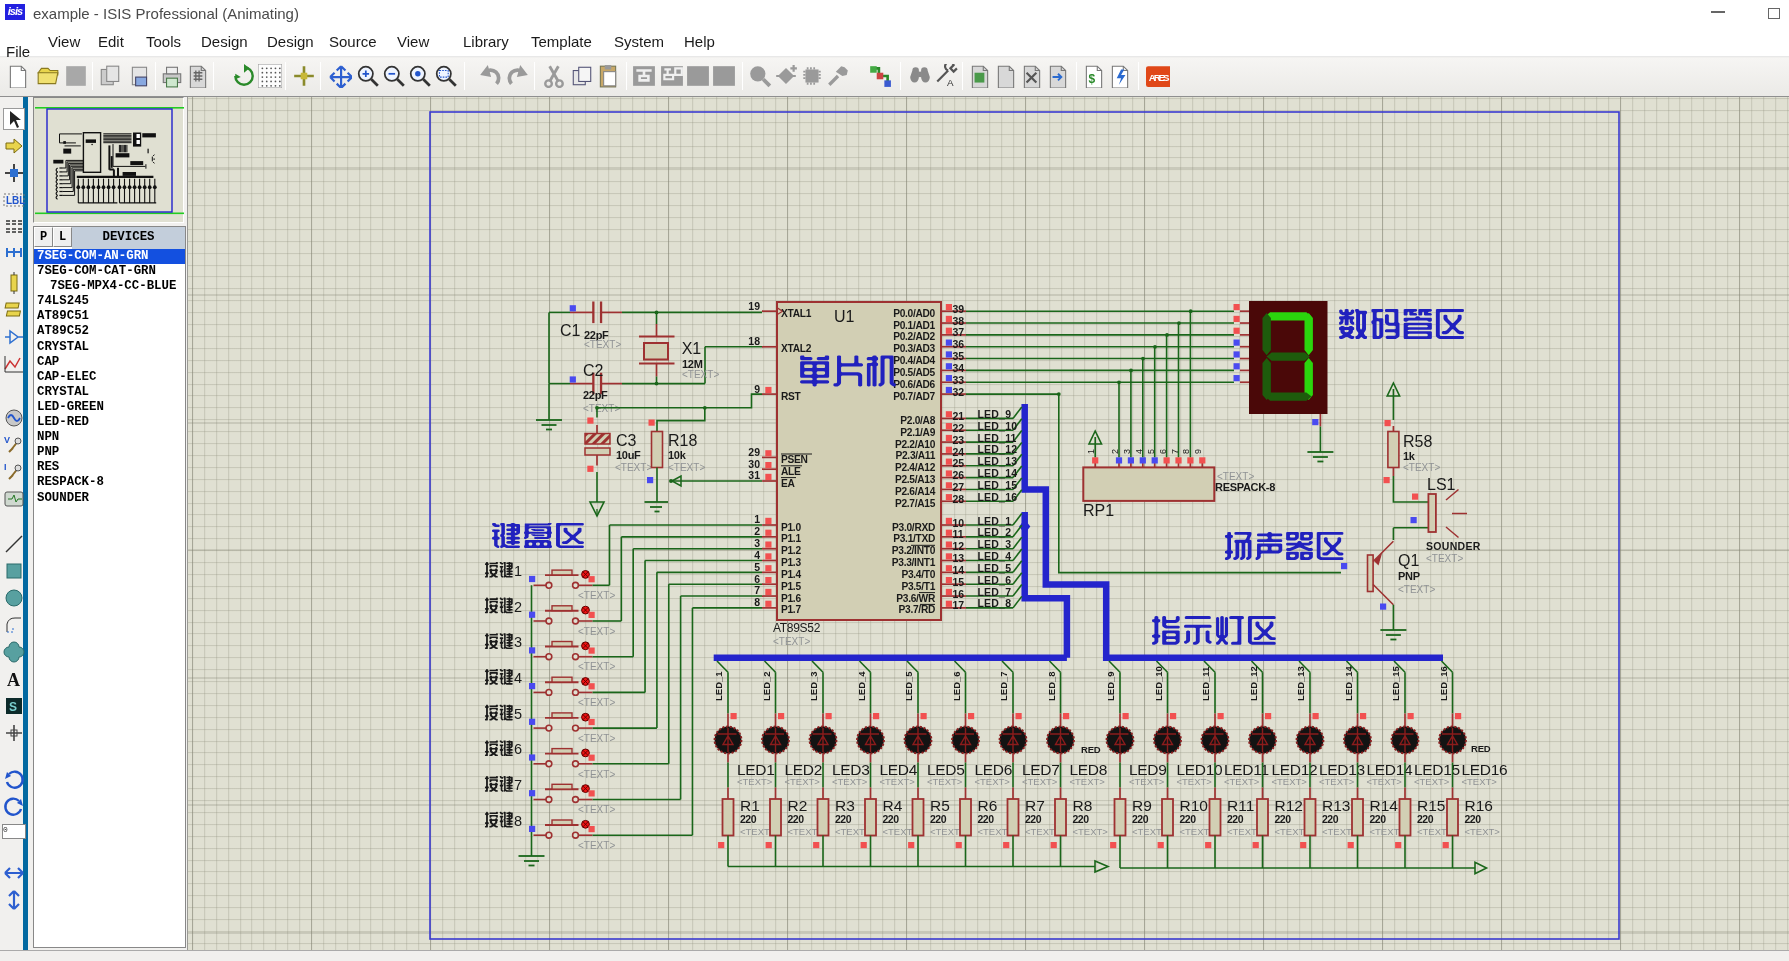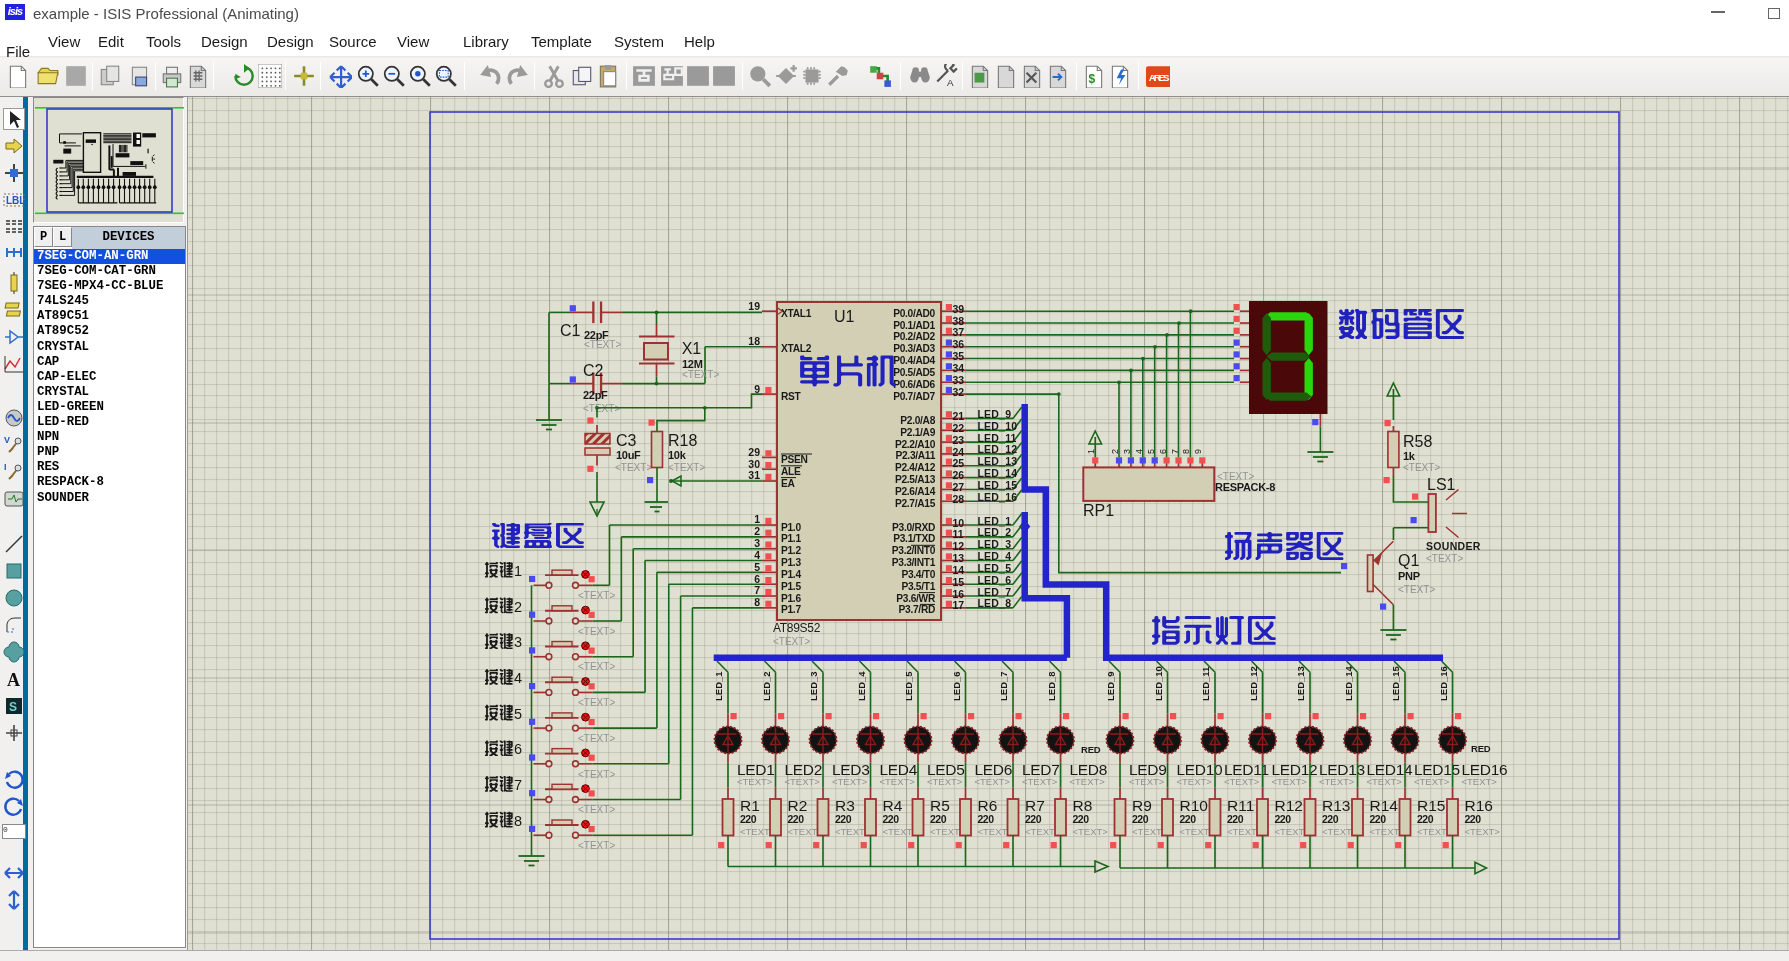--- a/index.html
+++ b/index.html
@@ -474,21 +474,21 @@
         </g>
       </svg>
     </div>
  <div id="dev">
   <div style="position:absolute;left:0px;top:0px;width:19px;height:20px;background:#efefef;border:1px solid #888;border-top-color:#fff;border-left-color:#fff;text-align:center;font-family:'Liberation Mono',monospace;font-size:12px;font-weight:bold;line-height:18px">P</div>
   <div style="position:absolute;left:19px;top:0px;width:19px;height:20px;background:#efefef;border:1px solid #888;border-top-color:#fff;border-left-color:#fff;text-align:center;font-family:'Liberation Mono',monospace;font-size:12px;font-weight:bold;line-height:18px">L</div>
   <div id="devhead" style="left:38px;width:113px;text-align:center;line-height:20px">DEVICES</div>
   <div id="devlist">
         <div style="background:#1350e0;color:#fff;padding:0 0 12px 3px;height:15.1px;line-height:15px">7SEG-COM-AN-GRN</div>
         <div style="padding:0 0 0 3px;height:15.1px;line-height:15px">7SEG-COM-CAT-GRN</div>
-        <div style="padding:0 0 0 3px;height:15.1px;line-height:15px">7SEG-MPX4-CC-BLUE</div>
+        <div style="padding:0 0 0 16px;height:15.1px;line-height:15px">7SEG-MPX4-CC-BLUE</div>
         <div style="padding:0 0 0 3px;height:15.1px;line-height:15px">74LS245</div>
         <div style="padding:0 0 0 3px;height:15.1px;line-height:15px">AT89C51</div>
         <div style="padding:0 0 0 3px;height:15.1px;line-height:15px">AT89C52</div>
         <div style="padding:0 0 0 3px;height:15.1px;line-height:15px">CRYSTAL</div>
         <div style="padding:0 0 0 3px;height:15.1px;line-height:15px">CAP</div>
         <div style="padding:0 0 0 3px;height:15.1px;line-height:15px">CAP-ELEC</div>
         <div style="padding:0 12px 0 3px;height:15.1px;line-height:15px">CRYSTAL</div>
         <div style="padding:0 0 0 3px;height:15.1px;line-height:15px">LED-GREEN</div>
         <div style="padding:0 0 0 3px;height:15.1px;line-height:15px">LED-RED</div>
         <div style="padding:0 0 0 3px;height:15.1px;line-height:15px">NPN</div>

